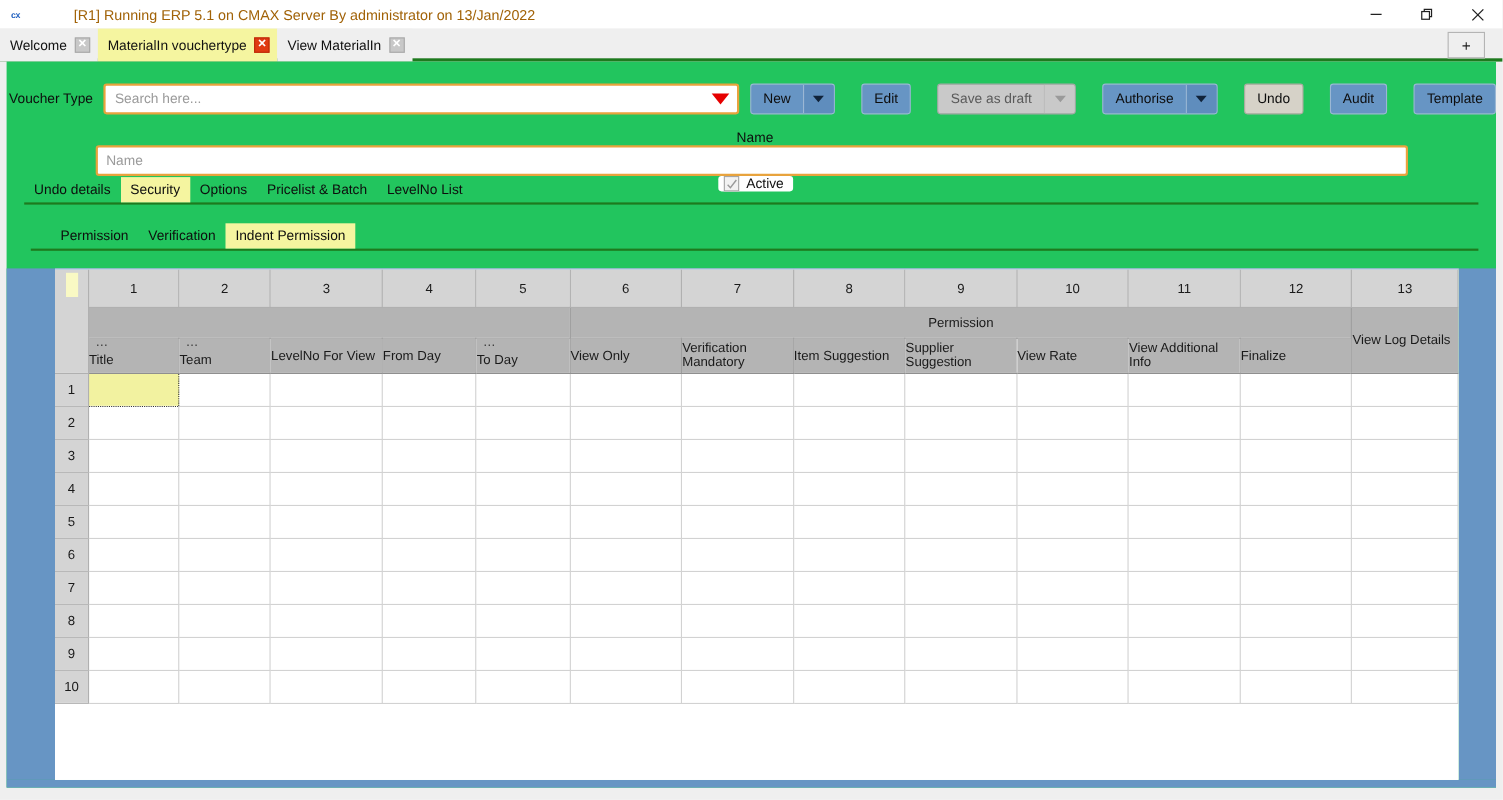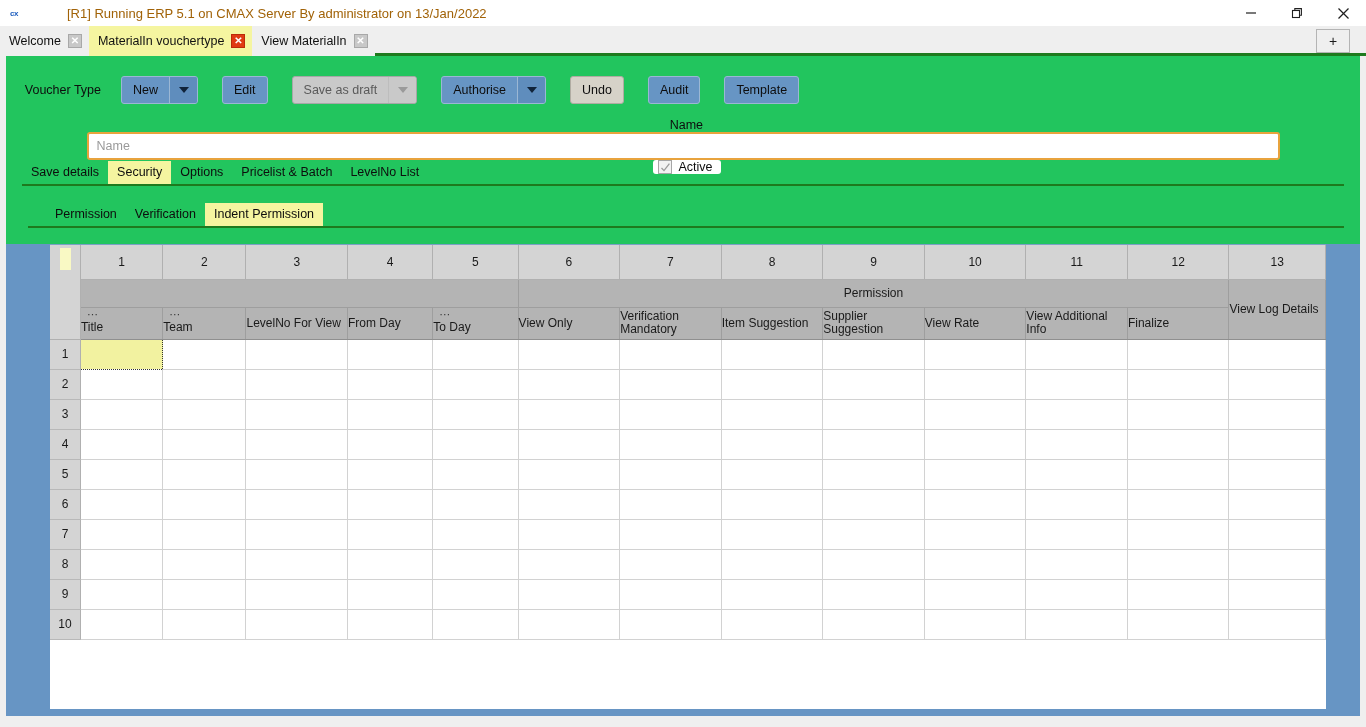--- a/index.html
+++ b/index.html
@@ -405,20 +405,26 @@
     <span>View MaterialIn</span>
     <span class="tab-close">✕</span>
   </div>
   <div class="newtab-btn">+</div>
 </div>
 
 <div class="formpanel">
 
   <div class="row-voucher">
     <div class="lbl-voucher">Voucher Type</div>
+    <div class="search-wrap">
+      <input type="text" placeholder="Search here..." style="">
+      <span class="search-drop">
+          <span class="tri-red"></span>
+        </span>
+    </div>
 
     <div class="btnbar">
       <div class="btn split">
         <span class="lab">New</span>
         <span class="arr">
             <span class="tri-dk"></span>
           </span>
       </div>
       <div class="btn">Edit</div>
       <div class="btn split disabled">
@@ -448,21 +454,21 @@
       <span class="chk">
         <svg width="11" height="11" viewBox="0 0 11 11">
             <path d="M1.5 6 L4 8.6 L9.4 1.6" fill="none" stroke="#9a9a9a" stroke-width="1.3"></path>
           </svg>
       </span>
       <span class="active-lab">Active</span>
     </div>
   </div>
 
   <div class="maintabs">
-    <div class="mtab">Save details</div>
+    <div class="mtab">Undo details</div>
     <div class="mtab active">Security</div>
     <div class="mtab">Options</div>
     <div class="mtab">Pricelist &amp; Batch</div>
     <div class="mtab">LevelNo List</div>
   </div>
 
   <div class="subtabs">
     <div class="stab">Permission</div>
     <div class="stab">Verification</div>
     <div class="stab active">Indent Permission</div>

